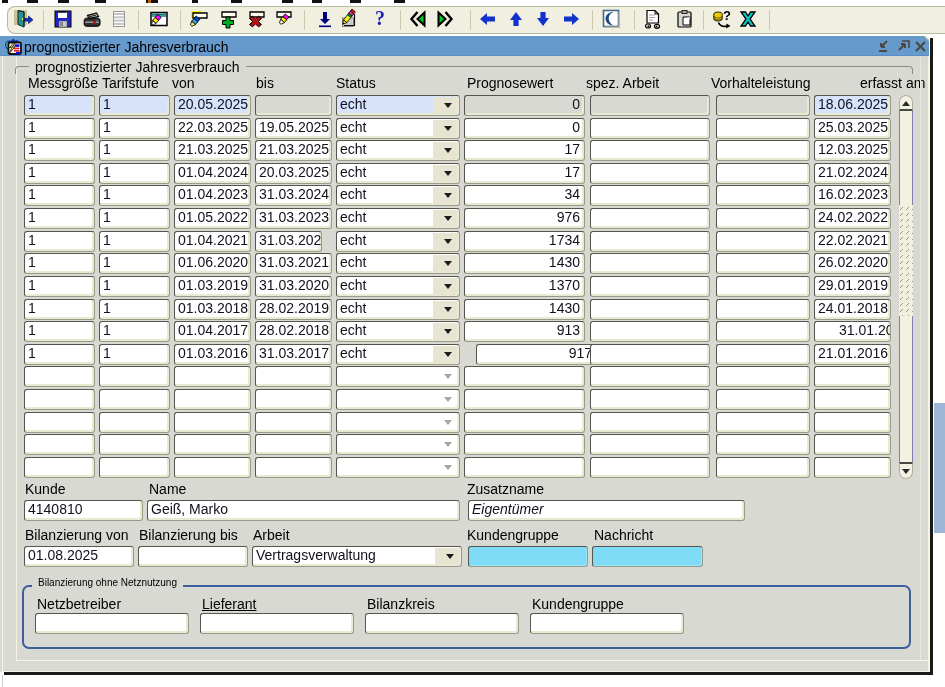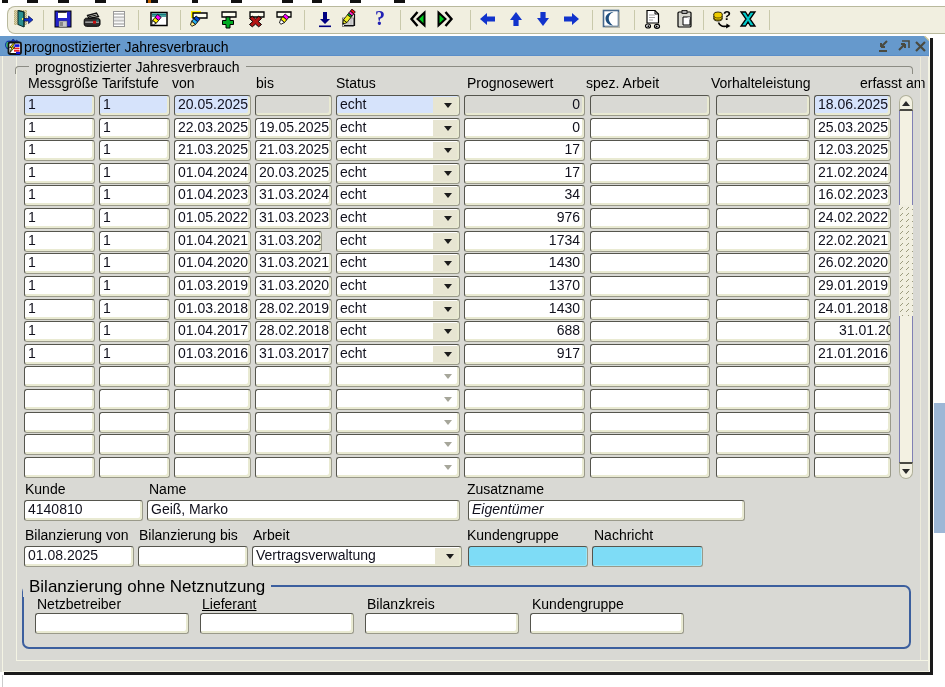--- a/index.html
+++ b/index.html
@@ -365,21 +365,21 @@
 <div class="fld" style="left:255px;top:231px;width:67px;">31.03.2022</div>
 <div class="fld" style="left:336px;top:231px;width:124px;">echt<div class="cbtn">
       <div class="tri"></div>
     </div></div>
 <div class="fld num" style="left:464px;top:231px;width:121px;">1734</div>
 <div class="fld" style="left:590px;top:231px;width:120px;"></div>
 <div class="fld" style="left:716px;top:231px;width:94px;"></div>
 <div class="fld" style="left:814px;top:231px;width:77px;">22.02.2021</div>
 <div class="fld" style="left:24px;top:253px;width:71px;">1</div>
 <div class="fld" style="left:99px;top:253px;width:71px;">1</div>
-<div class="fld" style="left:174px;top:253px;width:77px;">01.04.2020</div>
+<div class="fld" style="left:174px;top:253px;width:77px;">01.06.2020</div>
 <div class="fld" style="left:255px;top:253px;width:77px;">31.03.2021</div>
 <div class="fld" style="left:336px;top:253px;width:124px;">echt<div class="cbtn">
       <div class="tri"></div>
     </div></div>
 <div class="fld num" style="left:464px;top:253px;width:121px;">1430</div>
 <div class="fld" style="left:590px;top:253px;width:120px;"></div>
 <div class="fld" style="left:716px;top:253px;width:94px;"></div>
 <div class="fld" style="left:814px;top:253px;width:77px;">26.02.2020</div>
 <div class="fld" style="left:24px;top:276px;width:71px;">1</div>
 <div class="fld" style="left:99px;top:276px;width:71px;">1</div>
@@ -403,32 +403,32 @@
 <div class="fld" style="left:590px;top:299px;width:120px;"></div>
 <div class="fld" style="left:716px;top:299px;width:94px;"></div>
 <div class="fld" style="left:814px;top:299px;width:77px;">24.01.2018</div>
 <div class="fld" style="left:24px;top:321px;width:71px;">1</div>
 <div class="fld" style="left:99px;top:321px;width:71px;">1</div>
 <div class="fld" style="left:174px;top:321px;width:77px;">01.04.2017</div>
 <div class="fld" style="left:255px;top:321px;width:77px;">28.02.2018</div>
 <div class="fld" style="left:336px;top:321px;width:124px;">echt<div class="cbtn">
       <div class="tri"></div>
     </div></div>
-<div class="fld num" style="left:464px;top:321px;width:121px;">688</div>
+<div class="fld num" style="left:464px;top:321px;width:121px;">913</div>
 <div class="fld" style="left:590px;top:321px;width:120px;"></div>
 <div class="fld" style="left:716px;top:321px;width:94px;"></div>
 <div class="fld" style="left:814px;top:321px;width:77px;padding-left:24px;">31.01.2017</div>
 <div class="fld" style="left:24px;top:344px;width:71px;">1</div>
 <div class="fld" style="left:99px;top:344px;width:71px;">1</div>
 <div class="fld" style="left:174px;top:344px;width:77px;">01.03.2016</div>
 <div class="fld" style="left:255px;top:344px;width:77px;">31.03.2017</div>
 <div class="fld" style="left:336px;top:344px;width:124px;">echt<div class="cbtn">
       <div class="tri"></div>
     </div></div>
-<div class="fld num" style="left:464px;top:344px;width:121px;text-align:right;">917</div>
+<div class="fld num" style="left:476px;top:344px;width:121px;text-align:right;">917</div>
 <div class="fld" style="left:590px;top:344px;width:120px;"></div>
 <div class="fld" style="left:716px;top:344px;width:94px;"></div>
 <div class="fld" style="left:814px;top:344px;width:77px;">21.01.2016</div>
 <div class="fld" style="left:24px;top:366px;width:71px;"></div>
 <div class="fld" style="left:99px;top:366px;width:71px;"></div>
 <div class="fld" style="left:174px;top:366px;width:77px;"></div>
 <div class="fld" style="left:255px;top:366px;width:77px;"></div>
 <div class="fld" style="left:336px;top:366px;width:124px;">
     <div class="cbtn" style="background:transparent;">
       <div class="tri" style="border-top-color:#a6a69a;"></div>
@@ -521,21 +521,21 @@
 <div class="fld" style="left:147px;top:500px;width:313px;">Geiß, Marko</div>
 <div class="fld" style="left:468px;top:500px;width:277px;font-style:italic;">Eigentümer</div>
 <div class="fld" style="left:24px;top:546px;width:110px;">01.08.2025</div>
 <div class="fld" style="left:138px;top:546px;width:110px;"></div>
 <div class="fld" style="left:252px;top:546px;width:210px;">Vertragsverwaltung<div class="cbtn">
       <div class="tri"></div>
     </div></div>
 <div class="fld cyan" style="left:468px;top:546px;width:120px;"></div>
 <div class="fld cyan" style="left:592px;top:546px;width:111px;"></div>
 <div class="abs" style="left:22px;top:585px;width:889px;height:64px;border:2px solid #3c5f9e;border-radius:7px;"></div>
-<div class="abs" style="left:23px;top:577px;background:#d9d9d4;padding:0 6px;font-size:17px;">Bilanzierung ohne Netznutzung</div>
+<div class="abs" style="left:32px;top:577px;background:#d9d9d4;padding:0 6px;font-size:10px;">Bilanzierung ohne Netznutzung</div>
 <div class="lab" style="left:37px;top:596px;">Netzbetreiber</div>
 <div class="lab" style="left:202px;top:596px;text-decoration:underline;">Lieferant</div>
 <div class="lab" style="left:367px;top:596px;">Bilanzkreis</div>
 <div class="lab" style="left:532px;top:596px;">Kundengruppe</div>
 <div class="fld" style="left:35px;top:613px;width:154px;"></div>
 <div class="fld" style="left:200px;top:613px;width:154px;"></div>
 <div class="fld" style="left:365px;top:613px;width:154px;"></div>
 <div class="fld" style="left:530px;top:613px;width:154px;"></div>
 <div class="abs" style="left:2px;top:675px;width:1px;height:12px;background:#cccccc;"></div>
 <div class="abs" style="left:934px;top:403px;width:11px;height:130px;background:#9db7d6;"></div>

